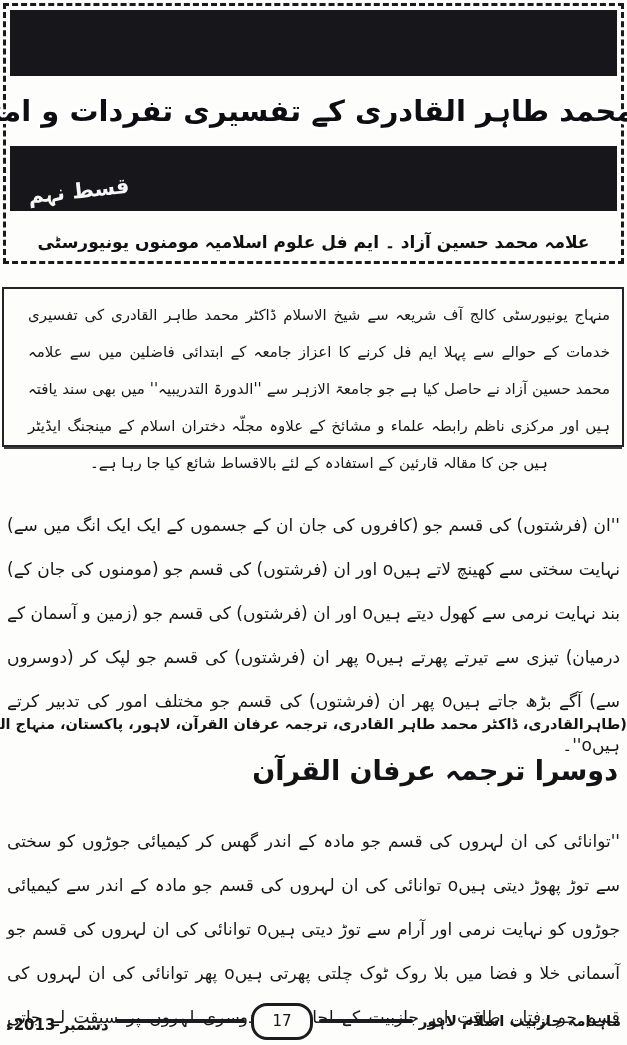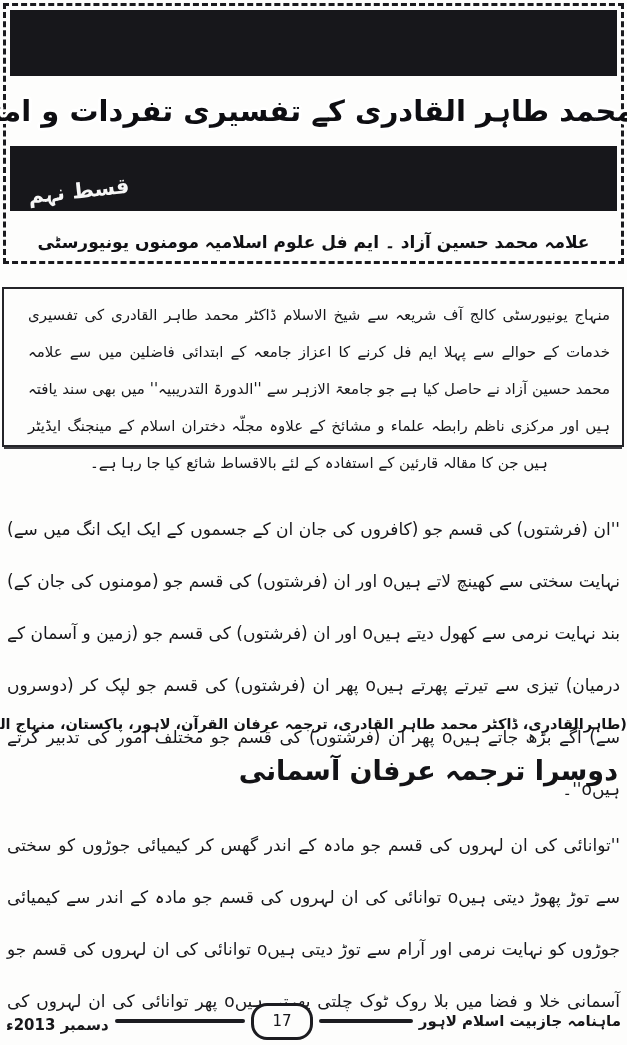--- a/index.html
+++ b/index.html
@@ -58,21 +58,21 @@
   }
   
   .section-heading{
     position:absolute;right:9px;
     font-size:27px;font-weight:bold;color:#131316;
   }
   .heading-1{top:458px;}
   .heading-2{top:755px;}
   .quote{
     position:absolute;left:7px;right:7px;
-    font-size:17px;line-height:52px;
+    font-size:17px;line-height:44px;
     text-align:justify;color:#17171a;
   }
   .quote-1{top:503px;height:222px;}
   .quote-2{top:819px;height:180px;}
   .citation{
     position:absolute;top:716px;left:0;right:0;
     text-align:center;white-space:nowrap;
     font-size:14.5px;font-weight:bold;color:#141417;
   }
   
@@ -109,21 +109,21 @@
     <div class="byline">علامہ محمد حسین آزاد ۔ ایم فل علوم اسلامیہ مومنوں یونیورسٹی</div>
   </div>
 
   <div class="intro-box">
     <span>منہاج یونیورسٹی کالج آف شریعہ سے شیخ الاسلام ڈاکٹر محمد طاہر القادری کی تفسیری خدمات کے حوالے سے پہلا ایم فل کرنے کا اعزاز جامعہ کے ابتدائی فاضلین میں سے علامہ محمد حسین آزاد نے حاصل کیا ہے جو جامعۃ الازہر سے ''الدورۃ التدریبیہ'' میں بھی سند یافتہ ہیں اور مرکزی ناظم رابطہ علماء و مشائخ کے علاوہ مجلّہ دختران اسلام کے مینجنگ ایڈیٹر ہیں جن کا مقالہ قارئین کے استفادہ کے لئے بالاقساط شائع کیا جا رہا ہے۔</span>
   </div>
 
   <div class="quote quote-1">''ان (فرشتوں) کی قسم جو (کافروں کی جان ان کے جسموں کے ایک ایک انگ میں سے) نہایت سختی سے کھینچ لاتے ہیںo اور ان (فرشتوں) کی قسم جو (مومنوں کی جان کے) بند نہایت نرمی سے کھول دیتے ہیںo اور ان (فرشتوں) کی قسم جو (زمین و آسمان کے درمیان) تیزی سے تیرتے پھرتے ہیںo پھر ان (فرشتوں) کی قسم جو لپک کر (دوسروں سے) آگے بڑھ جاتے ہیںo پھر ان (فرشتوں) کی قسم جو مختلف امور کی تدبیر کرتے ہیںo''۔</div>
   <div class="citation">(طاہرالقادری، ڈاکٹر محمد طاہر القادری، ترجمہ عرفان القرآن، لاہور، پاکستان، منہاج القرآن پبلی کیشنز، ص ۹۵۵ تا ۹۵۶)</div>
 
-  <div class="section-heading heading-2">دوسرا ترجمہ عرفان آسمانی</div>
+  <div class="section-heading heading-2">دوسرا ترجمہ عرفان القرآن</div>
   <div class="quote quote-2">''توانائی کی ان لہروں کی قسم جو مادہ کے اندر گھس کر کیمیائی جوڑوں کو سختی سے توڑ پھوڑ دیتی ہیںo توانائی کی ان لہروں کی قسم جو مادہ کے اندر سے کیمیائی جوڑوں کو نہایت نرمی اور آرام سے توڑ دیتی ہیںo توانائی کی ان لہروں کی قسم جو آسمانی خلا و فضا میں بلا روک ٹوک چلتی پھرتی ہیںo پھر توانائی کی ان لہروں کی قسم جو رفتار، طاقت اور جازبیت کے لحاظ سے دوسری لہروں پر سبقت لے جاتی ہیںo پھر توانائی کی ان لہروں کی قسم جو باہمی</div>
 
   <div class="footer">
     <div class="magazine">ماہنامہ جازبیت اسلام لاہور</div>
     <div class="rule rule-right"></div>
     <div class="page-badge">
       <span>17</span>
     </div>
     <div class="rule rule-left"></div>
     <div class="date">دسمبر 2013ء</div>

